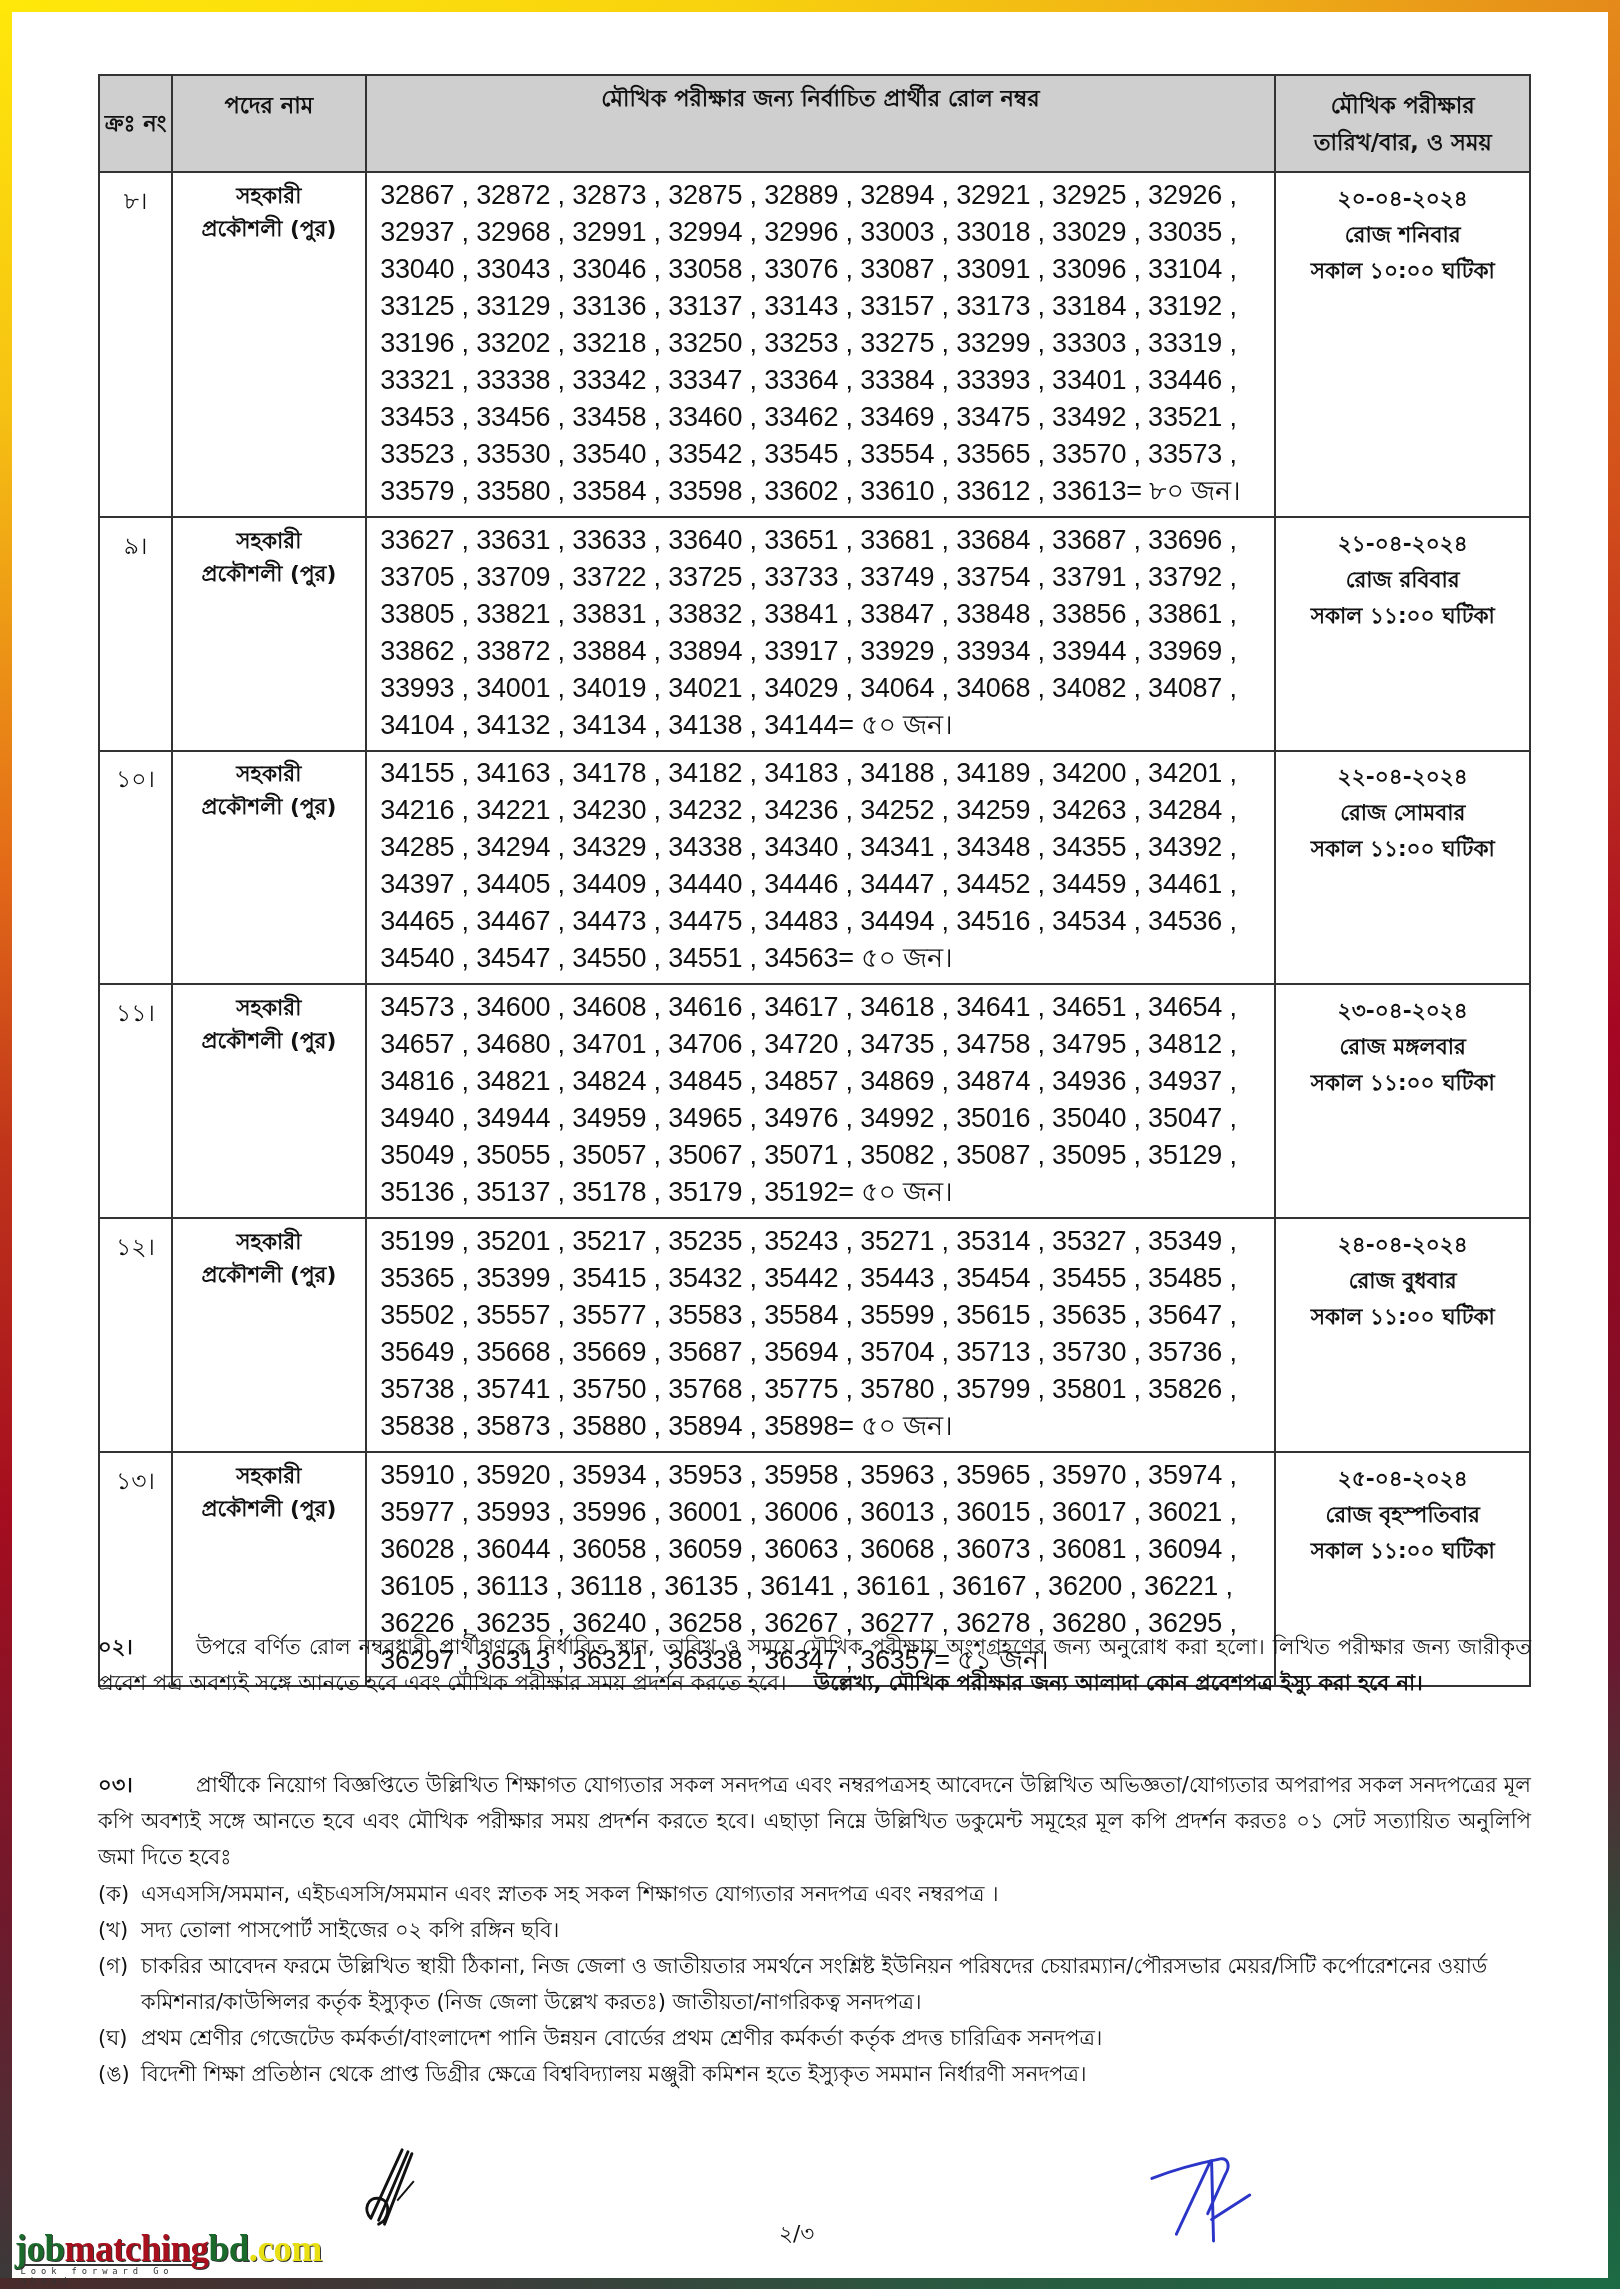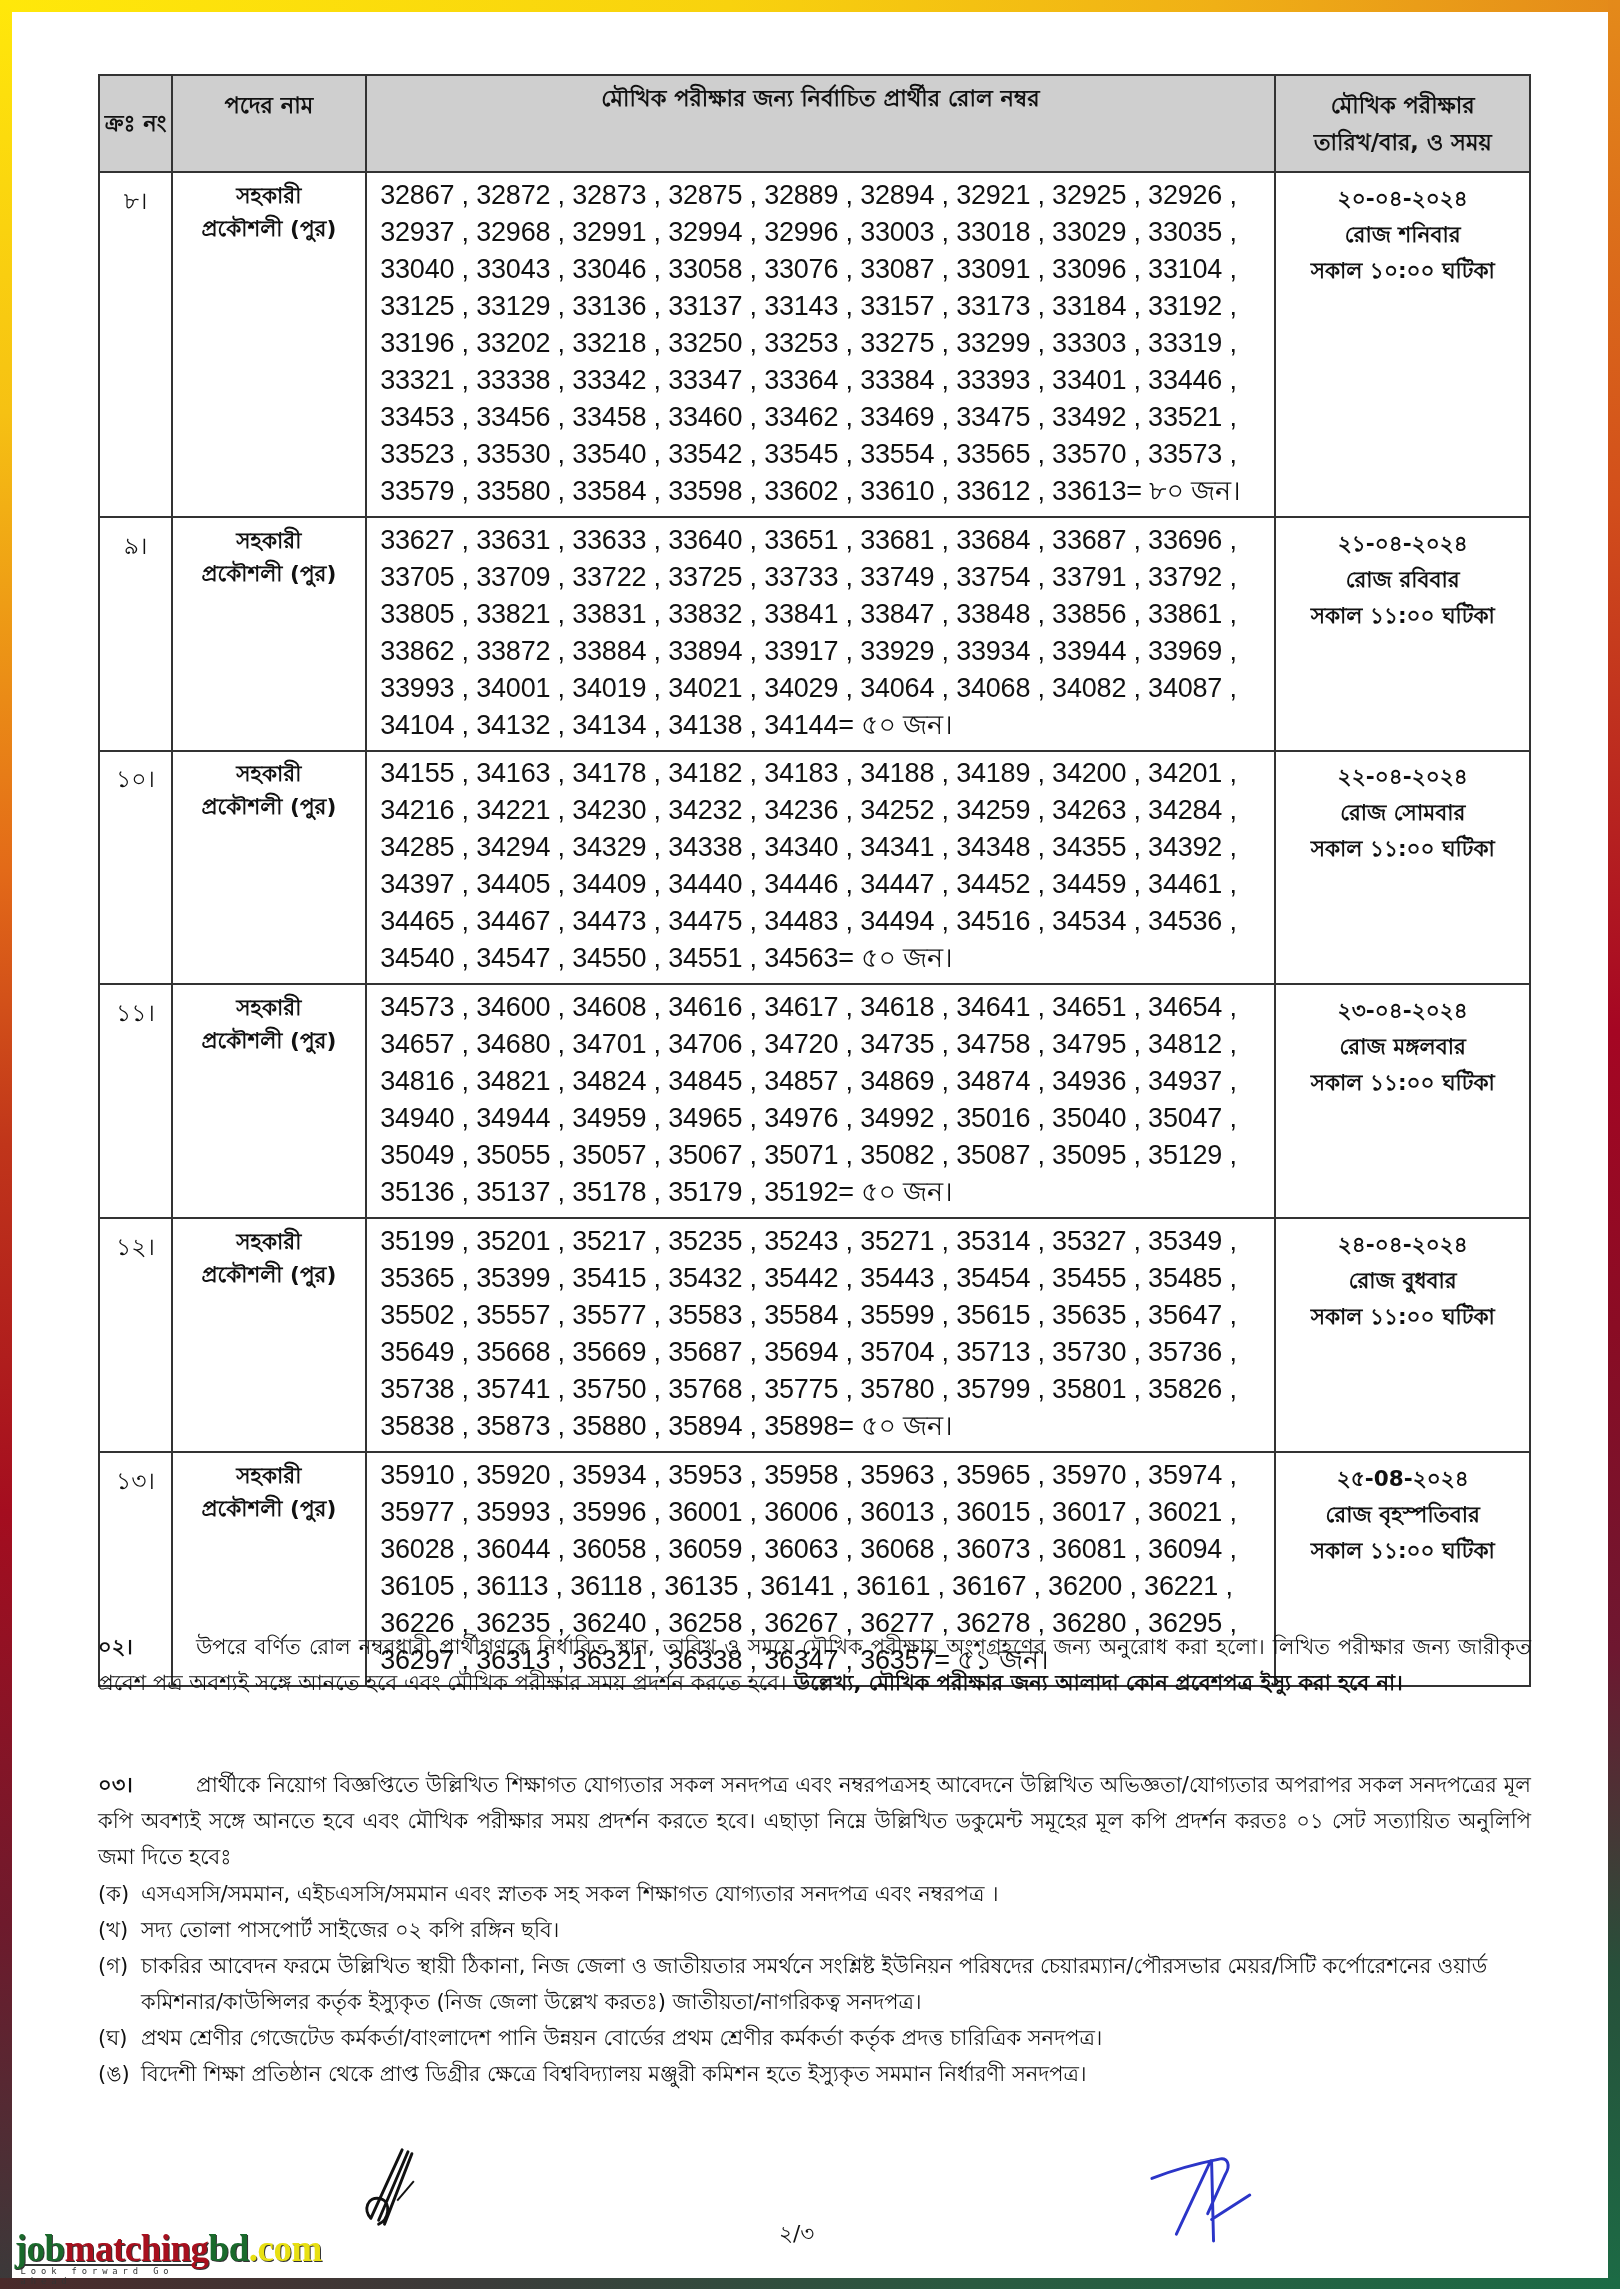--- a/index.html
+++ b/index.html
@@ -25,21 +25,21 @@
   .cell-sl { text-align: center; font-size: 23.5px; padding-top: 9.8px; }
   .cell-post { text-align: center; font-weight: bold; font-size: 21.6px; line-height: 33px; padding-top: 5.9px; }
   .cell-rolls { padding: 3.9px 9.8px 5.9px 13.7px; font-family: "Liberation Sans", sans-serif; font-size: 27px; line-height: 37px; letter-spacing: -0.2px; }
   .cell-date { text-align: center; font-weight: bold; font-size: 21.6px; line-height: 36px; padding-top: 7.8px; border-radius: 23px; }
   .roll-line { white-space: nowrap; }
 
   .para { position: absolute; left: 98px; width: 1433px; font-size: 21px; line-height: 36px; text-align: justify; }
   .p2 { top: 1629px; }
   .p3 { top: 1767px; }
   .para .num { display: inline-block; width: 98px; font-weight: bold; }
-  .para b { font-weight: bold; }
+  .para b { font-weight: bold; padding-left: 20px; }
   .list { position: absolute; left: 98px; top: 1876px; width: 1433px; font-size: 21px; line-height: 36px; }
   .li { display: flex; }
   .li .mark { width: 43px; flex: none; }
   .li .txt { flex: 1; }
 
   .sig1 { position: absolute; left: 353px; top: 2142px; width: 108px; height: 88px; }
   .sig2 { position: absolute; left: 1147px; top: 2151px; width: 137px; height: 93px; }
   .page-no { position: absolute; left: 779px; top: 2217px; font-size: 21.6px; }
   .logo { position: absolute; left: 14.7px; top: 2233px; }
   .logo-main { font-family: Liberation Serif, serif; font-weight: bold; font-size: 37px; letter-spacing: -0.5px; line-height: 31px; text-shadow: 1px 1px 0 #333; }
@@ -187,21 +187,21 @@
         </td>
         <td class="cell-rolls">
           <div class="roll-line">35910 , 35920 , 35934 , 35953 , 35958 , 35963 , 35965 , 35970 , 35974 ,</div>
           <div class="roll-line">35977 , 35993 , 35996 , 36001 , 36006 , 36013 , 36015 , 36017 , 36021 ,</div>
           <div class="roll-line">36028 , 36044 , 36058 , 36059 , 36063 , 36068 , 36073 , 36081 , 36094 ,</div>
           <div class="roll-line">36105 , 36113 , 36118 , 36135 , 36141 , 36161 , 36167 , 36200 , 36221 ,</div>
           <div class="roll-line">36226 , 36235 , 36240 , 36258 , 36267 , 36277 , 36278 , 36280 , 36295 ,</div>
           <div class="roll-line">36297 , 36313 , 36321 , 36338 , 36347 , 36357= ৫১ জন।</div>
         </td>
         <td class="cell-date">
-          <div>২৫-08-২০২৪</div>
+          <div>২৫-০৪-২০২৪</div>
           <div>রোজ বৃহস্পতিবার</div>
           <div>সকাল ১১:০০ ঘটিকা</div>
         </td>
       </tr>
     </tbody>
 </table>
 
 <div class="para p2">
   <span class="num">০২।</span><span>উপরে বর্ণিত রোল নম্বরধারী প্রার্থীগণকে নির্ধারিত স্থান, তারিখ ও সময়ে মৌখিক পরীক্ষায় অংশগ্রহণের জন্য অনুরোধ করা হলো। লিখিত পরীক্ষার জন্য জারীকৃত প্রবেশ পত্র অবশ্যই সঙ্গে আনতে হবে এবং মৌখিক পরীক্ষার সময় প্রদর্শন করতে হবে।</span><b> উল্লেখ্য, মৌখিক পরীক্ষার জন্য আলাদা কোন প্রবেশপত্র ইস্যু করা হবে না।</b>
 </div>

